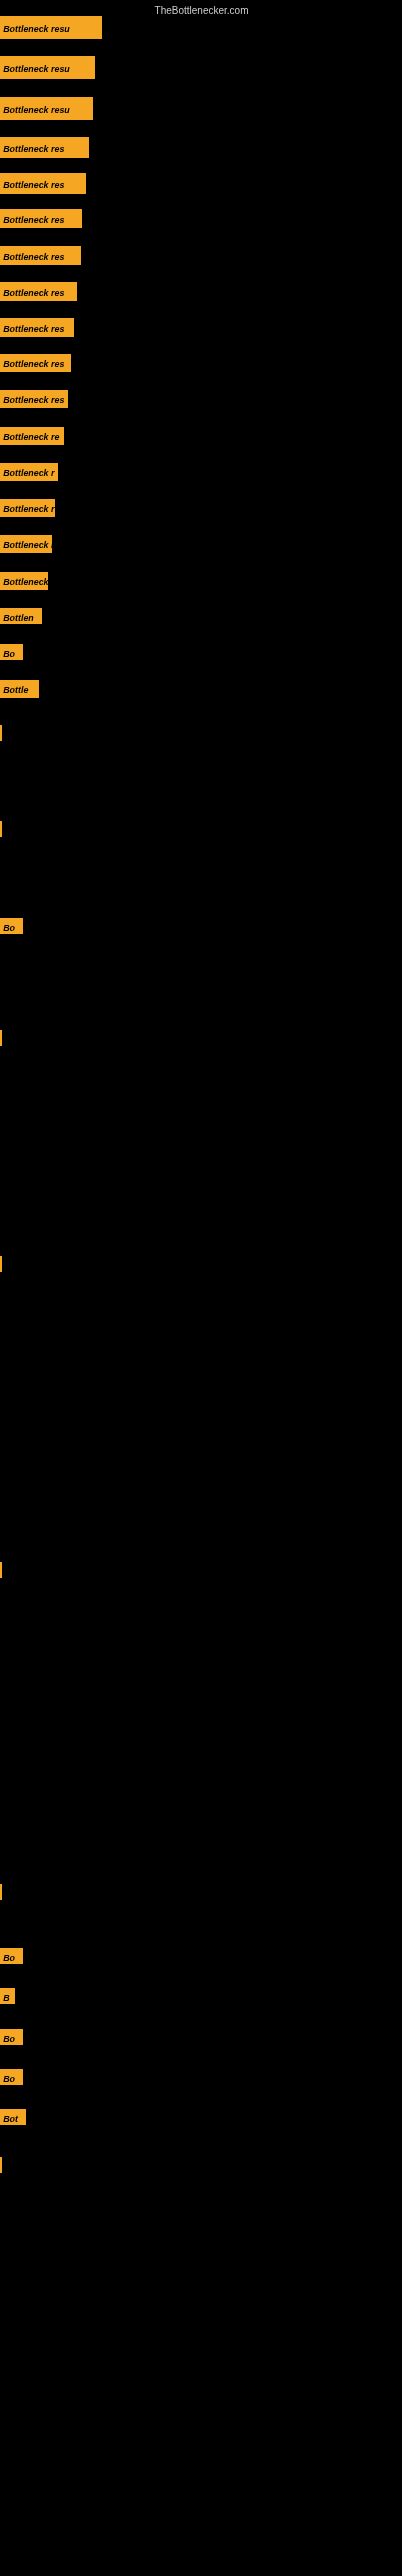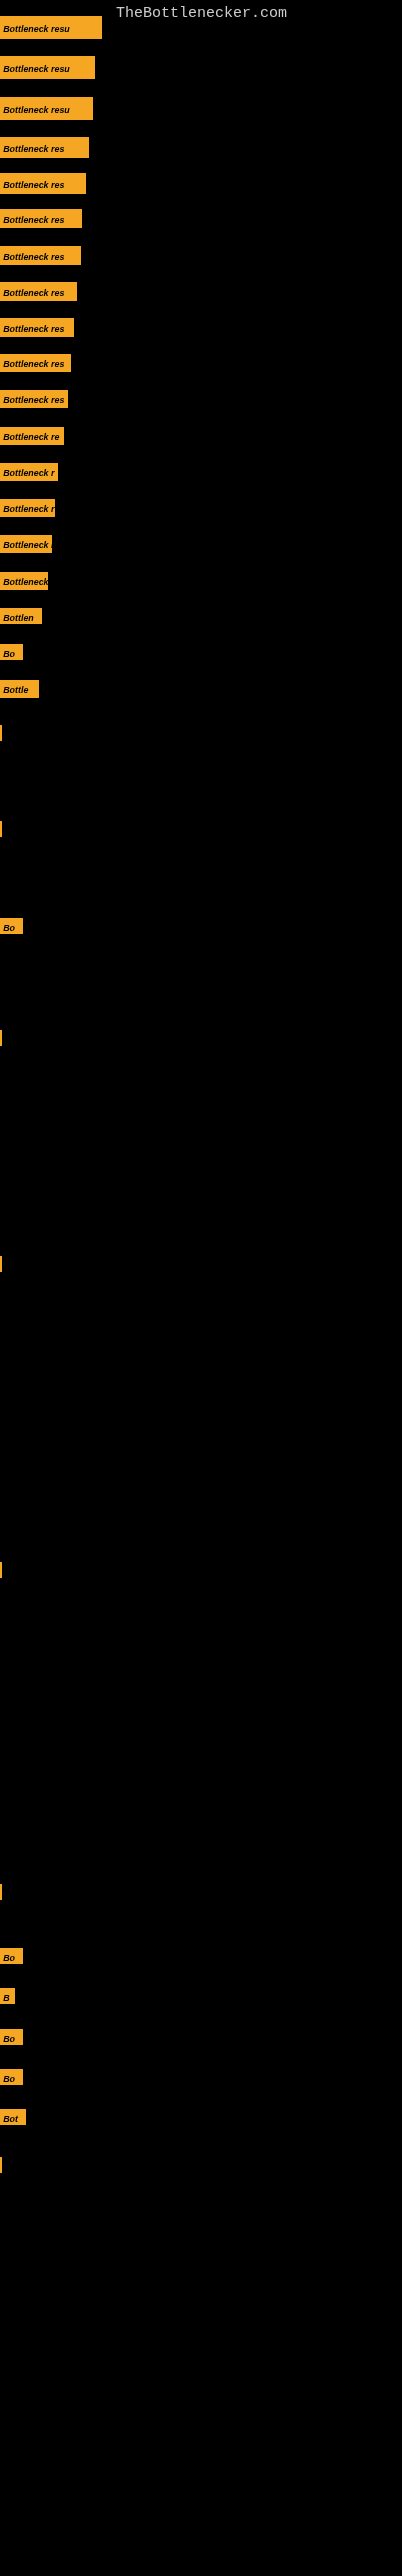--- a/index.html
+++ b/index.html
@@ -11,25 +11,24 @@
     body {
       background-color: #000000;
       width: 403px;
       min-height: 2576px;
       font-family: Arial, sans-serif;
       position: relative;
     }
 
     .site-title {
       color: #cccccc;
-      font-size: 15px;
+      font-size: 10px;
       text-align: center;
       padding: 4.8px 0;
       width: 100%;
-      font-family: Liberation Mono, monospace;
     }
 
     .chart-container {
       position: relative;
       width: 403px;
       height: 2576px;
     }
 
     .bar-item {
       position: absolute;

